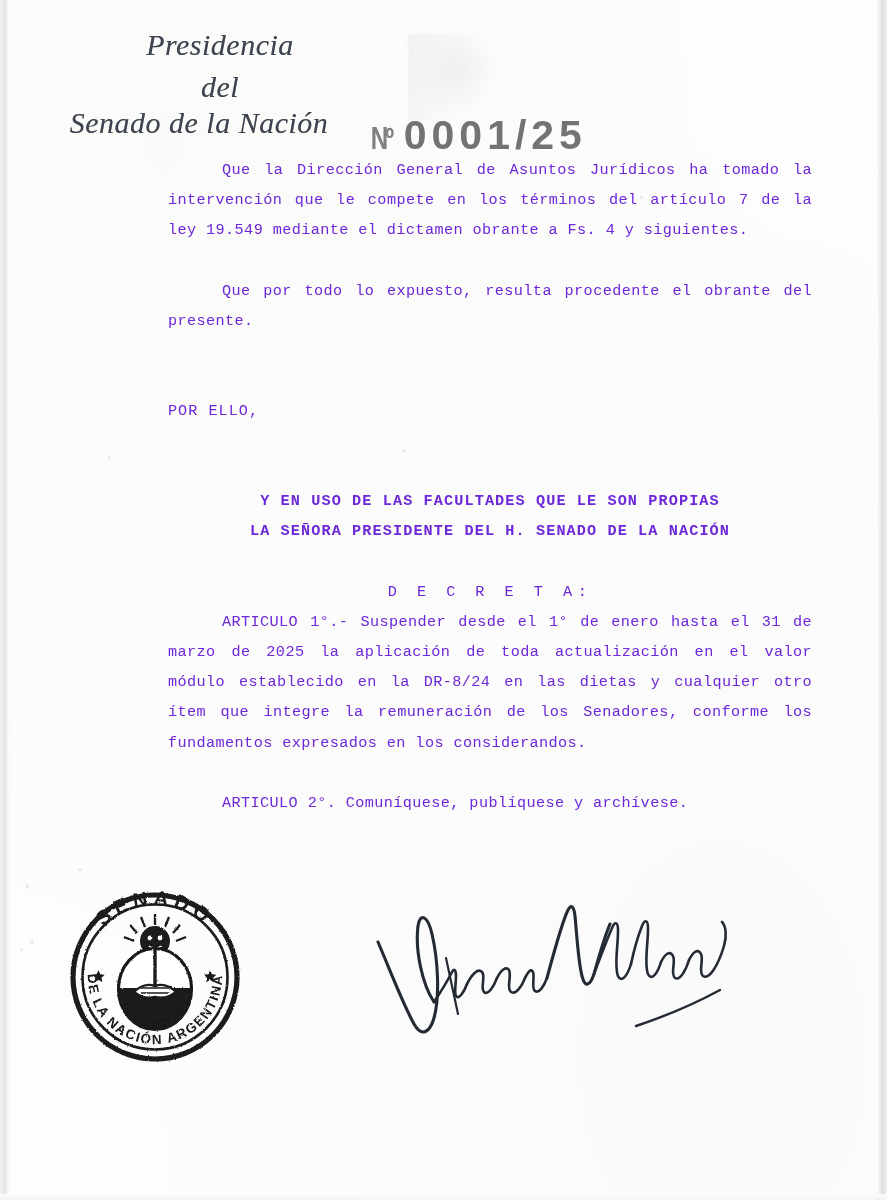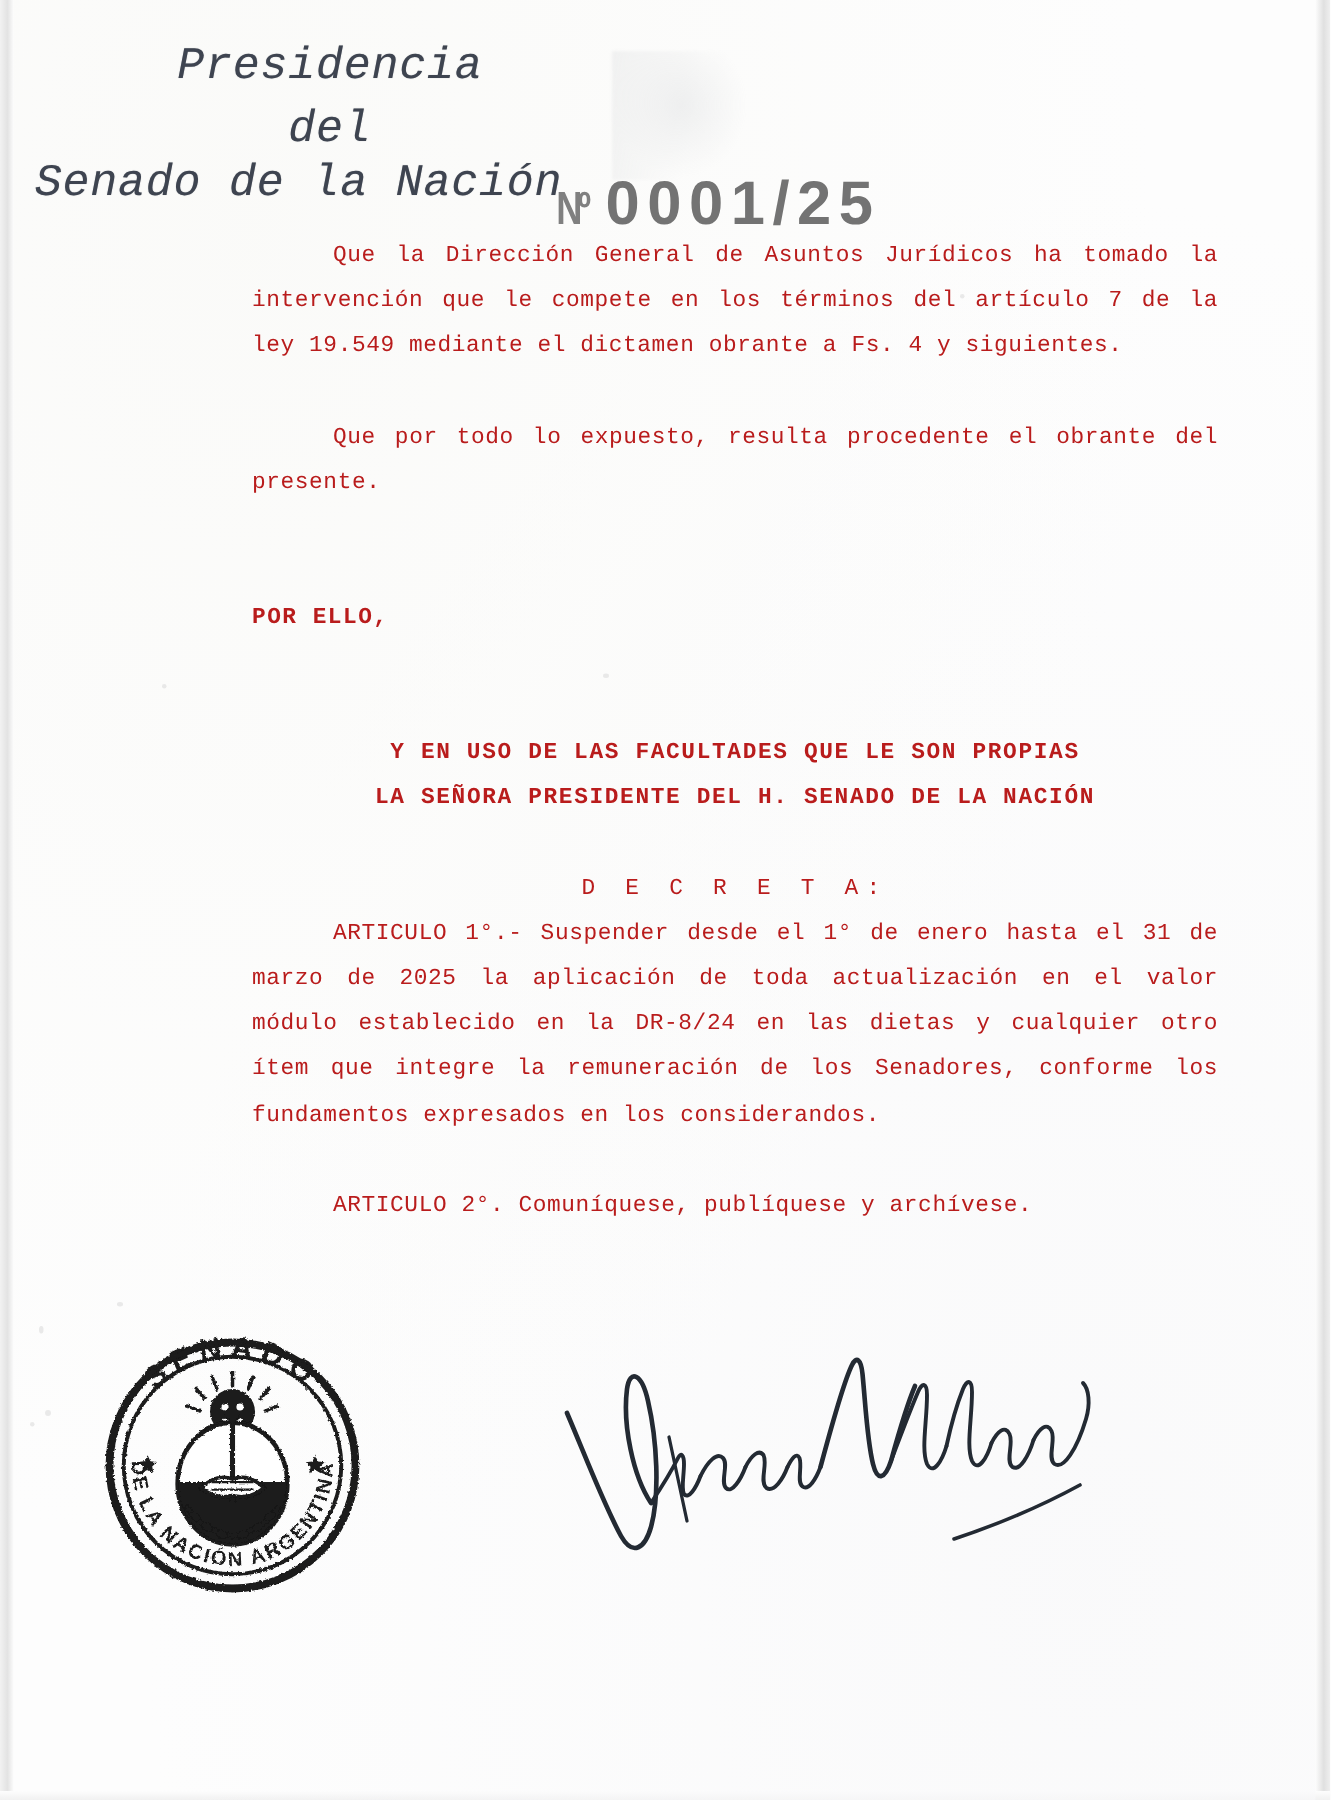--- a/index.html
+++ b/index.html
@@ -53,21 +53,21 @@
     opacity: .55;
   }
 
   
   .letterhead {
     position: absolute;
     left: 60px;
     top: 30px;
     width: 320px;
     text-align: center;
-    font-family: Liberation Mono, monospace;
+    font-family: Liberation Serif, serif;
     color: #3e4450;
   }
   .lh-line {
     font-style: italic;
     letter-spacing: .5px;
     line-height: 1.0;
     text-shadow: 0 0 .6px rgba(62,68,80,.45);
   }
   .lh-1 { font-size: 30px; margin-bottom: 12px; }
   .lh-2 { font-size: 30px; margin-bottom: 6px; }
@@ -113,37 +113,37 @@
     letter-spacing: 5px;
     filter: blur(.25px);
   }
 
   
   .body-block {
     position: absolute;
     left: 168px;
     top: 155px;
     width: 644px;
-    color: #b91c1c;
+    color: #6d28d9;
     font-size: 15.2px;
     line-height: 30.2px;
     letter-spacing: .4px;
   }
   .para {
     text-align: justify;
     text-justify: inter-word;
     margin: 0;
   }
   .para.indent { text-indent: 54px; }
   .para.no-justify { text-align: left; }
   .spacer-sm { height: 30px; }
   .spacer-md { height: 60px; }
 
   .bold-left {
-    font-weight: 700;
+    font-weight: 400;
     letter-spacing: 1px;
     margin: 0;
   }
   .centered-bold {
     font-weight: 700;
     text-align: center;
     letter-spacing: 1.1px;
     margin: 0;
     line-height: 30.2px;
   }

